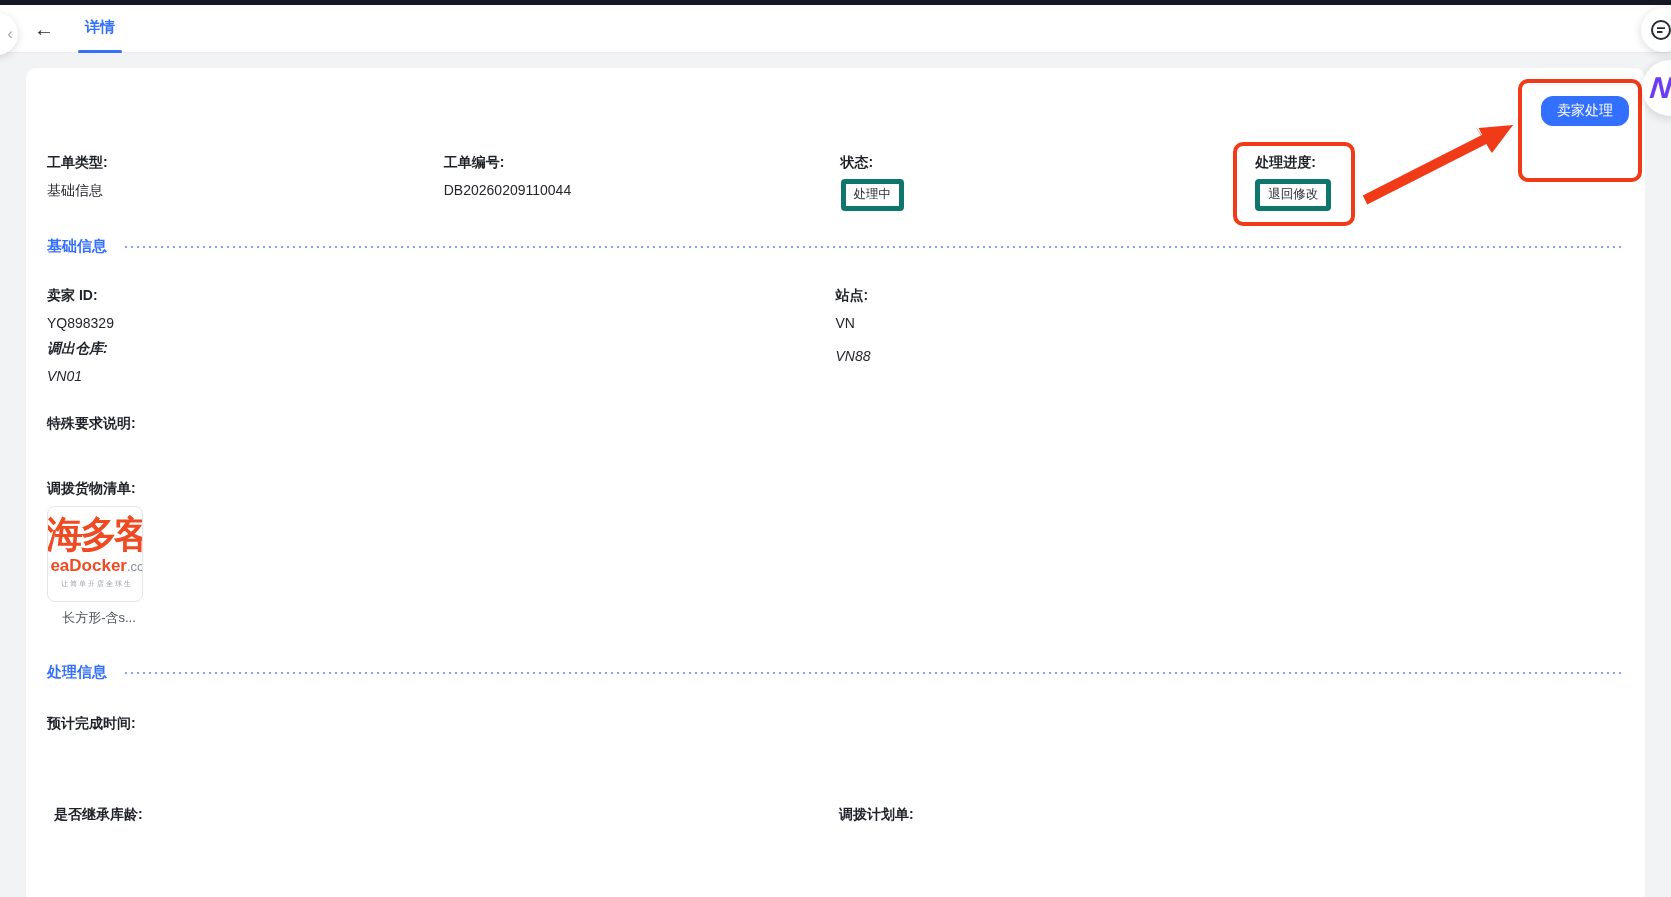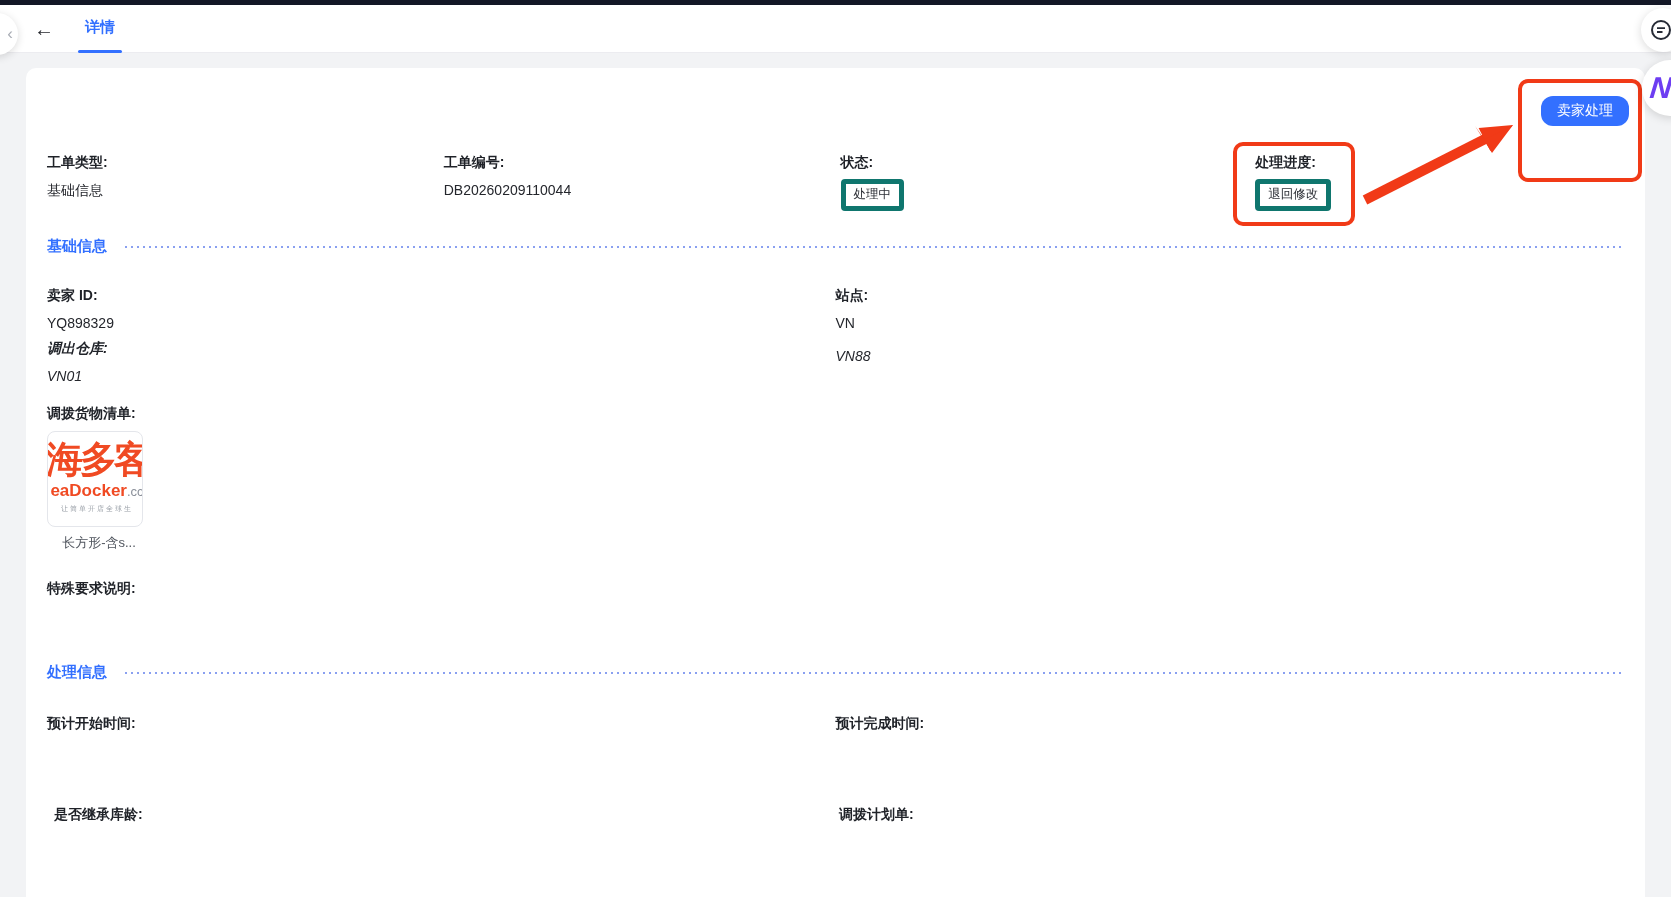--- a/index.html
+++ b/index.html
@@ -149,47 +149,43 @@
   <div class="row2" style="margin-top:4px;font-style:italic;">
     <div>
       <div class="f-label">调出仓库:</div>
       <div class="f-value">VN01</div>
     </div>
     <div>
       <div class="f-value">VN88</div>
     </div>
   </div>
 
+  <div style="margin-top:26px;">
+    <div class="f-label">特殊要求说明:</div>
+    <div class="f-value"></div>
+  </div>
+
   <div style="margin-top:16px;">
     <div class="f-label">调拨货物清单:</div>
     <div class="thumb">
       <div class="thumb-inner">
         <div class="logo-zh">海多客</div>
         <div class="logo-en"><span>eaDocker</span><span class="cc">.cc</span></div>
         <div class="logo-slogan">让简单开店全球生</div>
       </div>
     </div>
     <div class="thumb-caption">长方形-含s...</div>
   </div>
 
-  <div style="margin-top:26px;">
-    <div class="f-label">特殊要求说明:</div>
-    <div class="f-value"></div>
-  </div>
-
   <div class="sec-head" style="margin-top:34px;">
     <span class="sec-title">处理信息</span>
     <span class="sec-line"></span>
   </div>
 
   <div class="row2" style="margin-top:30px;">
-    <div>
-      <div class="f-label">预计开始时间:</div>
-      <div class="f-value"></div>
-    </div>
     <div>
       <div class="f-label">预计完成时间:</div>
       <div class="f-value"></div>
     </div>
   </div>
 
   <div class="row2" style="margin-top:42px;margin-left:7px;">
     <div>
       <div class="f-label">是否继承库龄:</div>
       <div class="f-value"></div>

